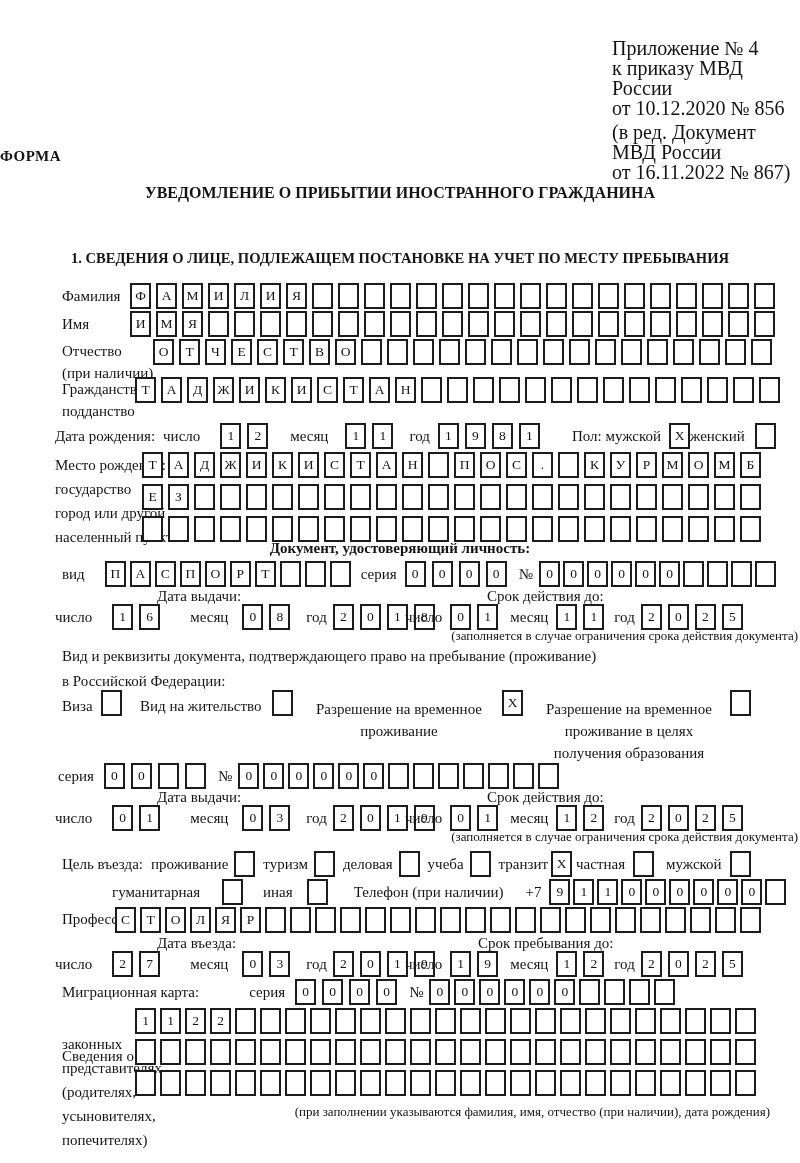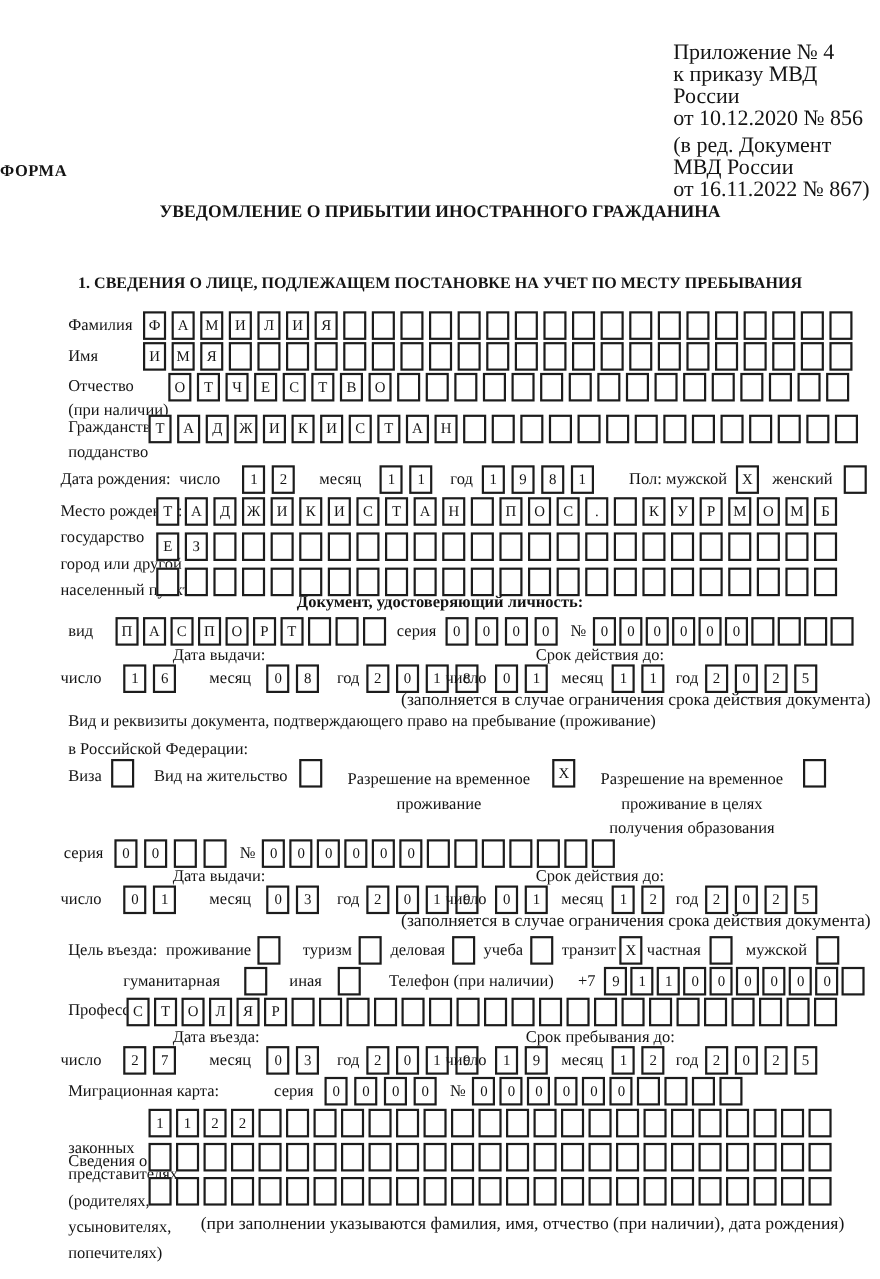--- a/index.html
+++ b/index.html
@@ -14,21 +14,21 @@
   .c { text-align:center; }
   .row { position:absolute; display:flex; align-items:center; height:26px; white-space:nowrap; }
   .cells { display:flex; gap:4px; }
   .g5 { gap:5px; } .g3 { gap:3px; } .gd { gap:6px; }
   .cell {
     flex:none; width:21px; height:26px; border:2px solid #1c1c1c; background:#fff;
     display:inline-flex; align-items:center; justify-content:center;
     font-size:13.5px; line-height:1; font-family:"Liberation Serif","DejaVu Serif",serif;
   }
   .annex { font-size:20px; line-height:20px; }
-  .note { font-size:16px; }
+  .note { font-size:13px;text-align:right; }
   .tunder { display:inline-block; width:58px; height:13px; border-bottom:2.4px solid #222; margin-left:9px; }
   .lh22 { line-height:22px; }
 </style>
 </head>
 <body>
 
 <div id="page">
 
   <div class="abs annex" style="left:612px;top:38px;">
     <div>Приложение № 4</div>
@@ -177,21 +177,21 @@
       </div>
     <span style="margin-left:16px">год</span>
     <div class="cells gd" style="margin-left:8px">
         <span class="cell">1</span>
         <span class="cell">9</span>
         <span class="cell">8</span>
         <span class="cell">1</span>
       </div>
     <span style="margin-left:32px">Пол: мужской</span>
     <span class="cell" style="margin-left:8px">X</span>
-    <span style="margin-left:12px">женский</span>
+    <span style="">женский</span>
     <span class="cell" style="margin-left:10px"></span>
   </div>
 
   <span class="abs" style="left:55px;top:457px">Место рождения:</span>
   <span class="abs" style="left:55px;top:481px">государство</span>
   <span class="abs" style="left:55px;top:505px">город или другой</span>
   <span class="abs" style="left:55px;top:529px">населенный пункт</span>
   <div class="cells g5 abs" style="left:142px;top:452px">
       <span class="cell">Т</span>
       <span class="cell">А</span>
@@ -436,21 +436,21 @@
         <span class="cell">2</span>
         <span class="cell">5</span>
       </div>
   </div>
   <div class="abs c note" style="left:358px;top:829px;width:440px">(заполняется в случае ограничения срока действия документа)</div>
 
   <div class="row" style="left:62px;top:851px">
     <span>Цель въезда:</span>
     <span style="margin-left:8px">проживание</span>
     <span class="cell" style="margin-left:6px"></span>
-    <span style="margin-left:20px">туризм</span>
+    <span style="margin-left:8px">туризм</span>
     <span class="cell" style="margin-left:6px"></span>
     <span style="margin-left:8px">деловая</span>
     <span class="cell" style="margin-left:6px"></span>
     <span style="margin-left:8px">учеба</span>
     <span class="cell" style="margin-left:6px"></span>
     <span style="margin-left:8px">транзит</span>
     <span class="cell" style="margin-left:3px">X</span>
     <span style="margin-left:4px">частная</span>
     <span class="cell" style="margin-left:8px"></span>
     <span style="margin-left:12px">мужской</span>

